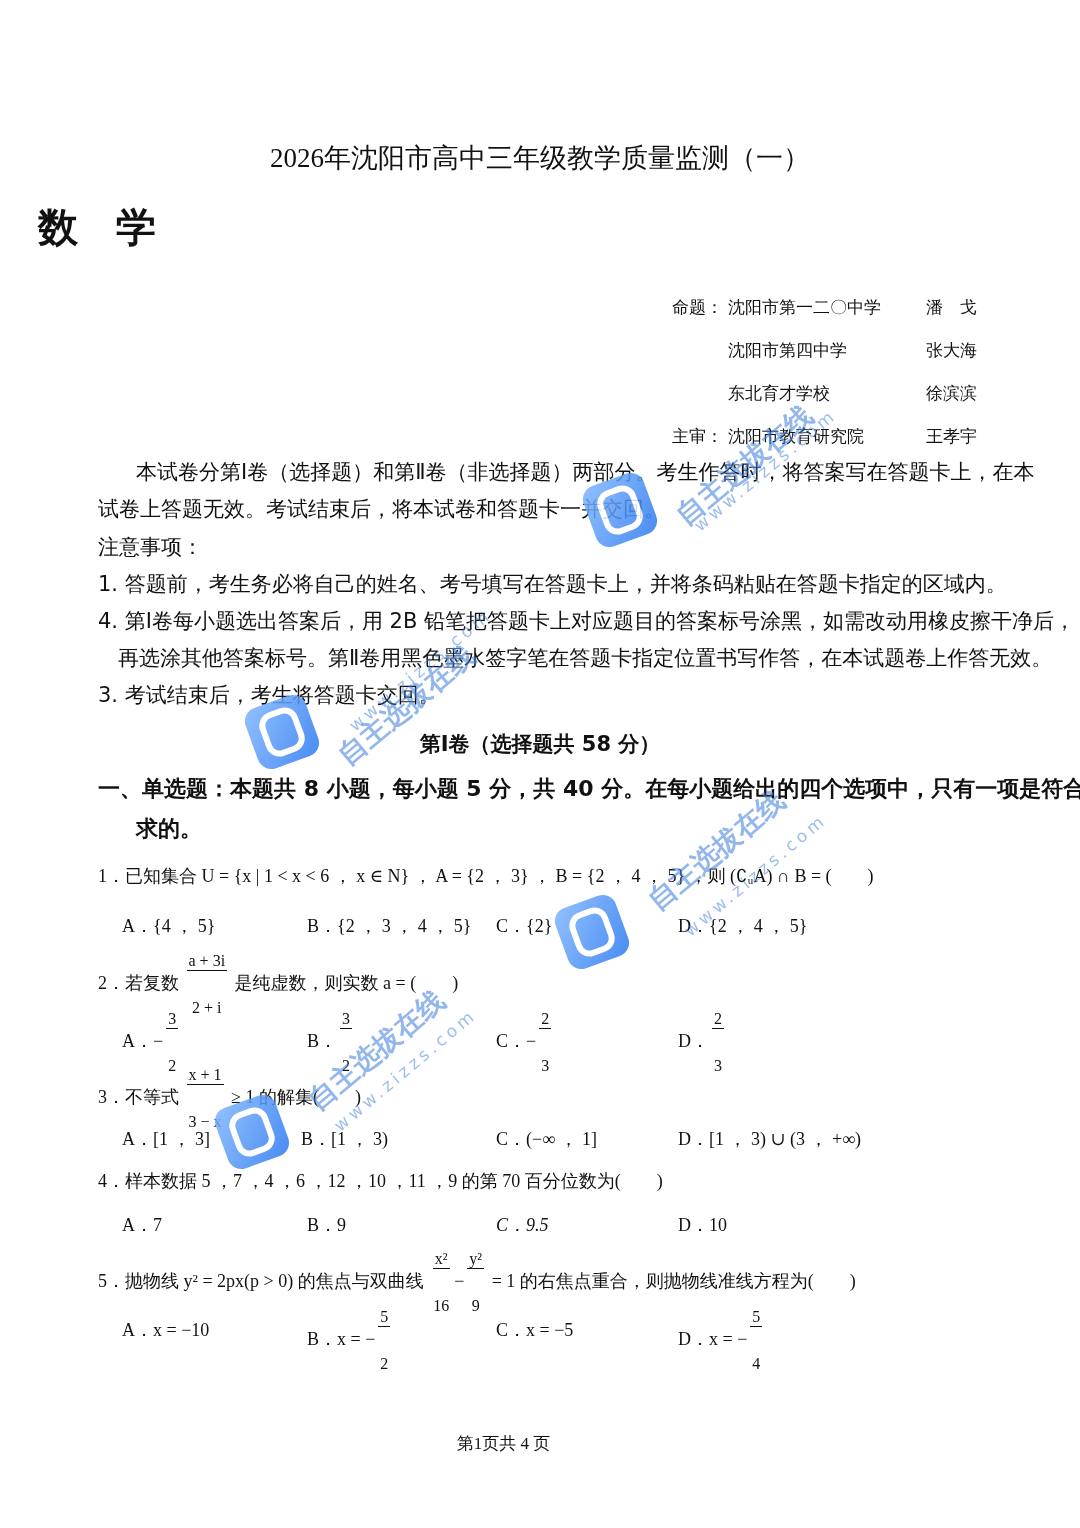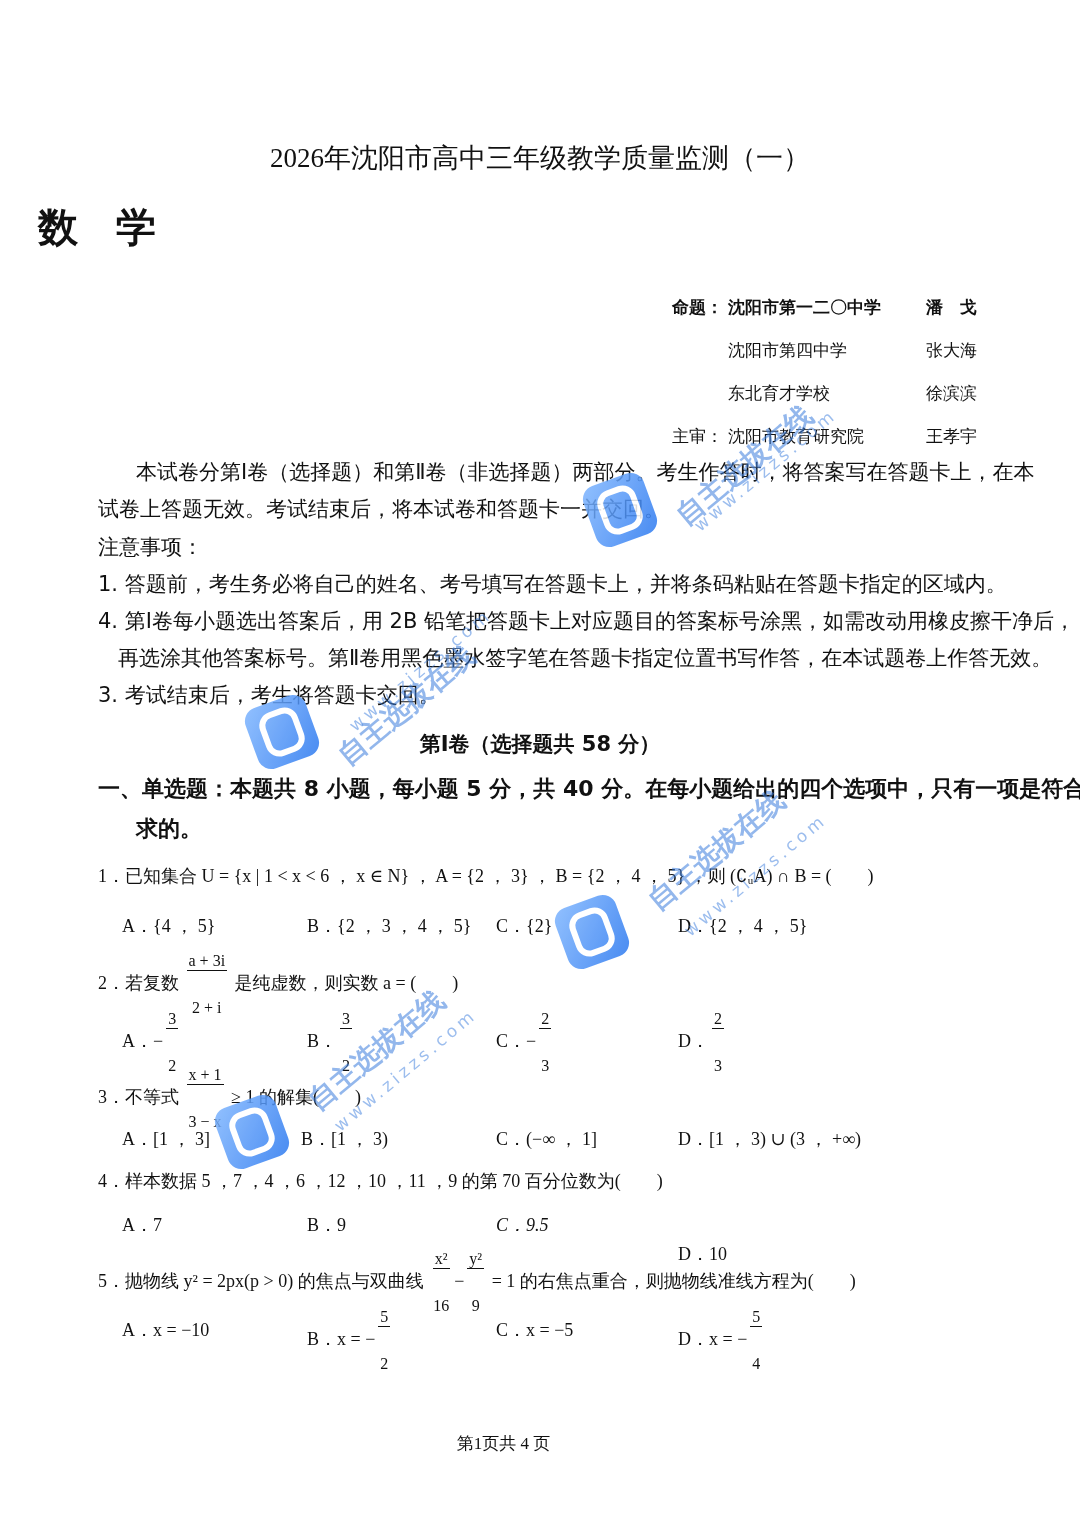--- a/index.html
+++ b/index.html
@@ -28,21 +28,21 @@
     .wm-logo span { display:block; width: 28px; height: 34px; border: 6px solid #fff; border-radius: 14px; }
     .wm-text { color: #3b7ddd; opacity: 0.55; font-size: 28px; font-weight: bold; transform: rotate(-40deg); transform-origin: left top; }
     .wm-url { color: #3b7ddd; opacity: 0.5; font-size: 17px; letter-spacing: 4px; transform: rotate(-40deg); transform-origin: left top; }
   </style>
 </head>
 <body>
 
 <div class="abs title">2026年沈阳市高中三年级教学质量监测（一）</div>
 <div class="abs subject">数学</div>
 
-<div class="abs credit" style="top:296px;left:0;width:1080px;height:24px;font-weight:bold;">
+<div class="abs credit" style="top:296px;left:0;width:1080px;height:24px;">
   <span class="role">命题：</span>
   <span class="org">沈阳市第一二〇中学</span>
   <span class="person">潘　戈</span>
 </div>
 <div class="abs credit" style="top:339px;left:0;width:1080px;height:24px;">
   <span class="role"></span>
   <span class="org">沈阳市第四中学</span>
   <span class="person">张大海</span>
 </div>
 <div class="abs credit" style="top:382px;left:0;width:1080px;height:24px;">
@@ -117,21 +117,21 @@
 </div>
 <div class="abs opt" style="top:1127px;left:122px;">A．[1 ， 3]</div>
 <div class="abs opt" style="top:1127px;left:301px;">B．[1 ， 3)</div>
 <div class="abs opt" style="top:1127px;left:496px;">C．(−∞ ， 1]</div>
 <div class="abs opt" style="top:1127px;left:678px;">D．[1 ， 3) ∪ (3 ， +∞)</div>
 
 <div class="abs q" style="top:1169px;">4．样本数据 5 ，7 ，4 ，6 ，12 ，10 ，11 ，9 的第 70 百分位数为(　　)</div>
 <div class="abs opt" style="top:1213px;left:122px;">A．7</div>
 <div class="abs opt" style="top:1213px;left:307px;">B．9</div>
 <div class="abs opt" style="top:1213px;left:496px;font-style:italic;">C．9.5</div>
-<div class="abs opt" style="top:1213px;left:678px;margin-top:29px;">D．10</div>
+<div class="abs opt" style="top:1213px;left:678px;">D．10</div>
 
 <div class="abs q" style="top:1250px;">
   <span>5．抛物线 y² = 2px(p &gt; 0) 的焦点与双曲线</span>
   <span class="frac">
     <span class="num">x²</span>
     <span class="den">16</span>
   </span><span>−</span><span class="frac">
     <span class="num">y²</span>
     <span class="den">9</span>
   </span>

